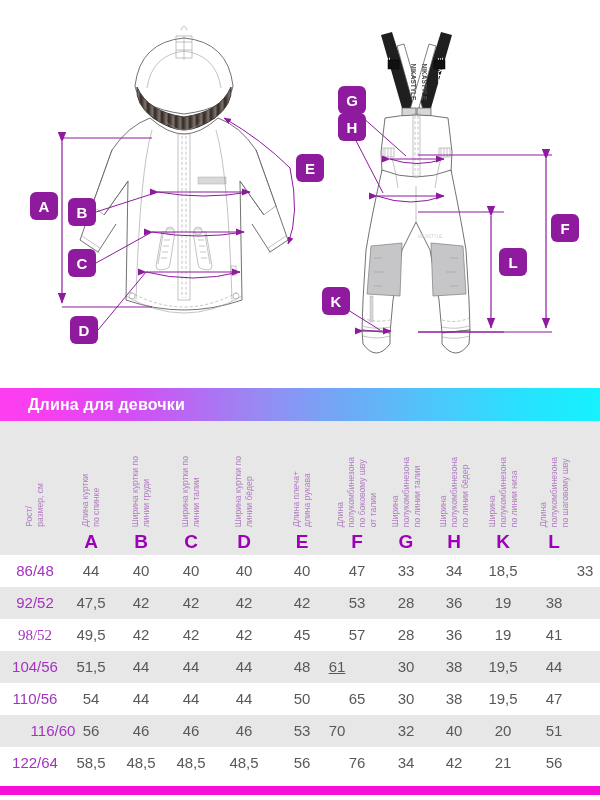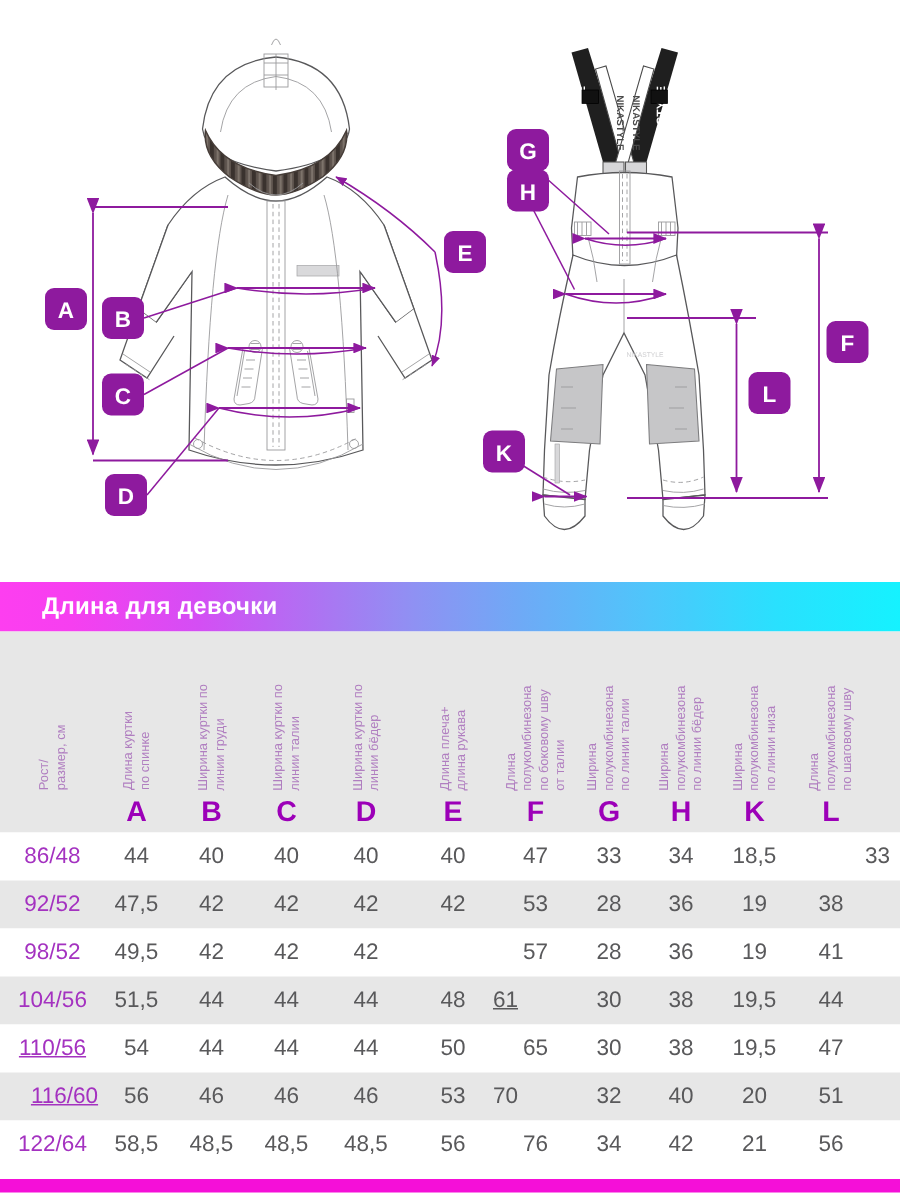--- a/index.html
+++ b/index.html
@@ -430,59 +430,60 @@
         <div class="cell" style="left: 166px; width: 50px;">42</div>
         <div class="cell" style="left: 216px; width: 56px;">42</div>
         <div class="cell" style="left: 272px; width: 60px;">42</div>
         <div class="cell" style="left: 332px; width: 50px;">53</div>
         <div class="cell" style="left: 382px; width: 48px;">28</div>
         <div class="cell" style="left: 430px; width: 48px;">36</div>
         <div class="cell" style="left: 478px; width: 50px;">19</div>
         <div class="cell" style="left: 528px; width: 52px;">38</div>
       </div>
       <div class="row odd">
-        <div class="cell size" style="left: 4px; width: 62px;">98/52</div>
+        <div class="cell size" style="left: 4px; width: 62px; font-family: Liberation Serif, serif;">98/52</div>
         <div class="cell" style="left: 66px; width: 50px;">49,5</div>
         <div class="cell" style="left: 116px; width: 50px;">42</div>
         <div class="cell" style="left: 166px; width: 50px;">42</div>
         <div class="cell" style="left: 216px; width: 56px;">42</div>
+        <div class="cell" style="left: 272px; width: 60px;">45</div>
         <div class="cell" style="left: 332px; width: 50px;">57</div>
         <div class="cell" style="left: 382px; width: 48px;">28</div>
         <div class="cell" style="left: 430px; width: 48px;">36</div>
         <div class="cell" style="left: 478px; width: 50px;">19</div>
         <div class="cell" style="left: 528px; width: 52px;">41</div>
       </div>
       <div class="row even">
         <div class="cell size" style="left: 4px; width: 62px;">104/56</div>
         <div class="cell" style="left: 66px; width: 50px;">51,5</div>
         <div class="cell" style="left: 116px; width: 50px;">44</div>
         <div class="cell" style="left: 166px; width: 50px;">44</div>
         <div class="cell" style="left: 216px; width: 56px;">44</div>
         <div class="cell" style="left: 272px; width: 60px;">48</div>
         <div class="cell" style="left: 312px; width: 50px; text-decoration: underline;">61</div>
         <div class="cell" style="left: 382px; width: 48px;">30</div>
         <div class="cell" style="left: 430px; width: 48px;">38</div>
         <div class="cell" style="left: 478px; width: 50px;">19,5</div>
         <div class="cell" style="left: 528px; width: 52px;">44</div>
       </div>
       <div class="row odd">
-        <div class="cell size" style="left: 4px; width: 62px; text-decoration: underline;">110/56</div>
+        <div class="cell size" style="left: 4px; width: 62px;">110/56</div>
         <div class="cell" style="left: 66px; width: 50px;">54</div>
         <div class="cell" style="left: 116px; width: 50px;">44</div>
         <div class="cell" style="left: 166px; width: 50px;">44</div>
         <div class="cell" style="left: 216px; width: 56px;">44</div>
         <div class="cell" style="left: 272px; width: 60px; text-align: center;">50</div>
         <div class="cell" style="left: 332px; width: 50px;">65</div>
         <div class="cell" style="left: 382px; width: 48px;">30</div>
         <div class="cell" style="left: 430px; width: 48px;">38</div>
         <div class="cell" style="left: 478px; width: 50px;">19,5</div>
         <div class="cell" style="left: 528px; width: 52px;">47</div>
       </div>
       <div class="row even">
-        <div class="cell size" style="left: 12px; width: 62px; text-decoration: underline;">116/60</div>
+        <div class="cell size" style="left: 22px; width: 62px;">116/60</div>
         <div class="cell" style="left: 66px; width: 50px;">56</div>
         <div class="cell" style="left: 116px; width: 50px;">46</div>
         <div class="cell" style="left: 166px; width: 50px;">46</div>
         <div class="cell" style="left: 216px; width: 56px;">46</div>
         <div class="cell" style="left: 272px; width: 60px;">53</div>
         <div class="cell" style="left: 312px; width: 50px;">70</div>
         <div class="cell" style="left: 382px; width: 48px;">32</div>
         <div class="cell" style="left: 430px; width: 48px;">40</div>
         <div class="cell" style="left: 478px; width: 50px;">20</div>
         <div class="cell" style="left: 528px; width: 52px;">51</div>

